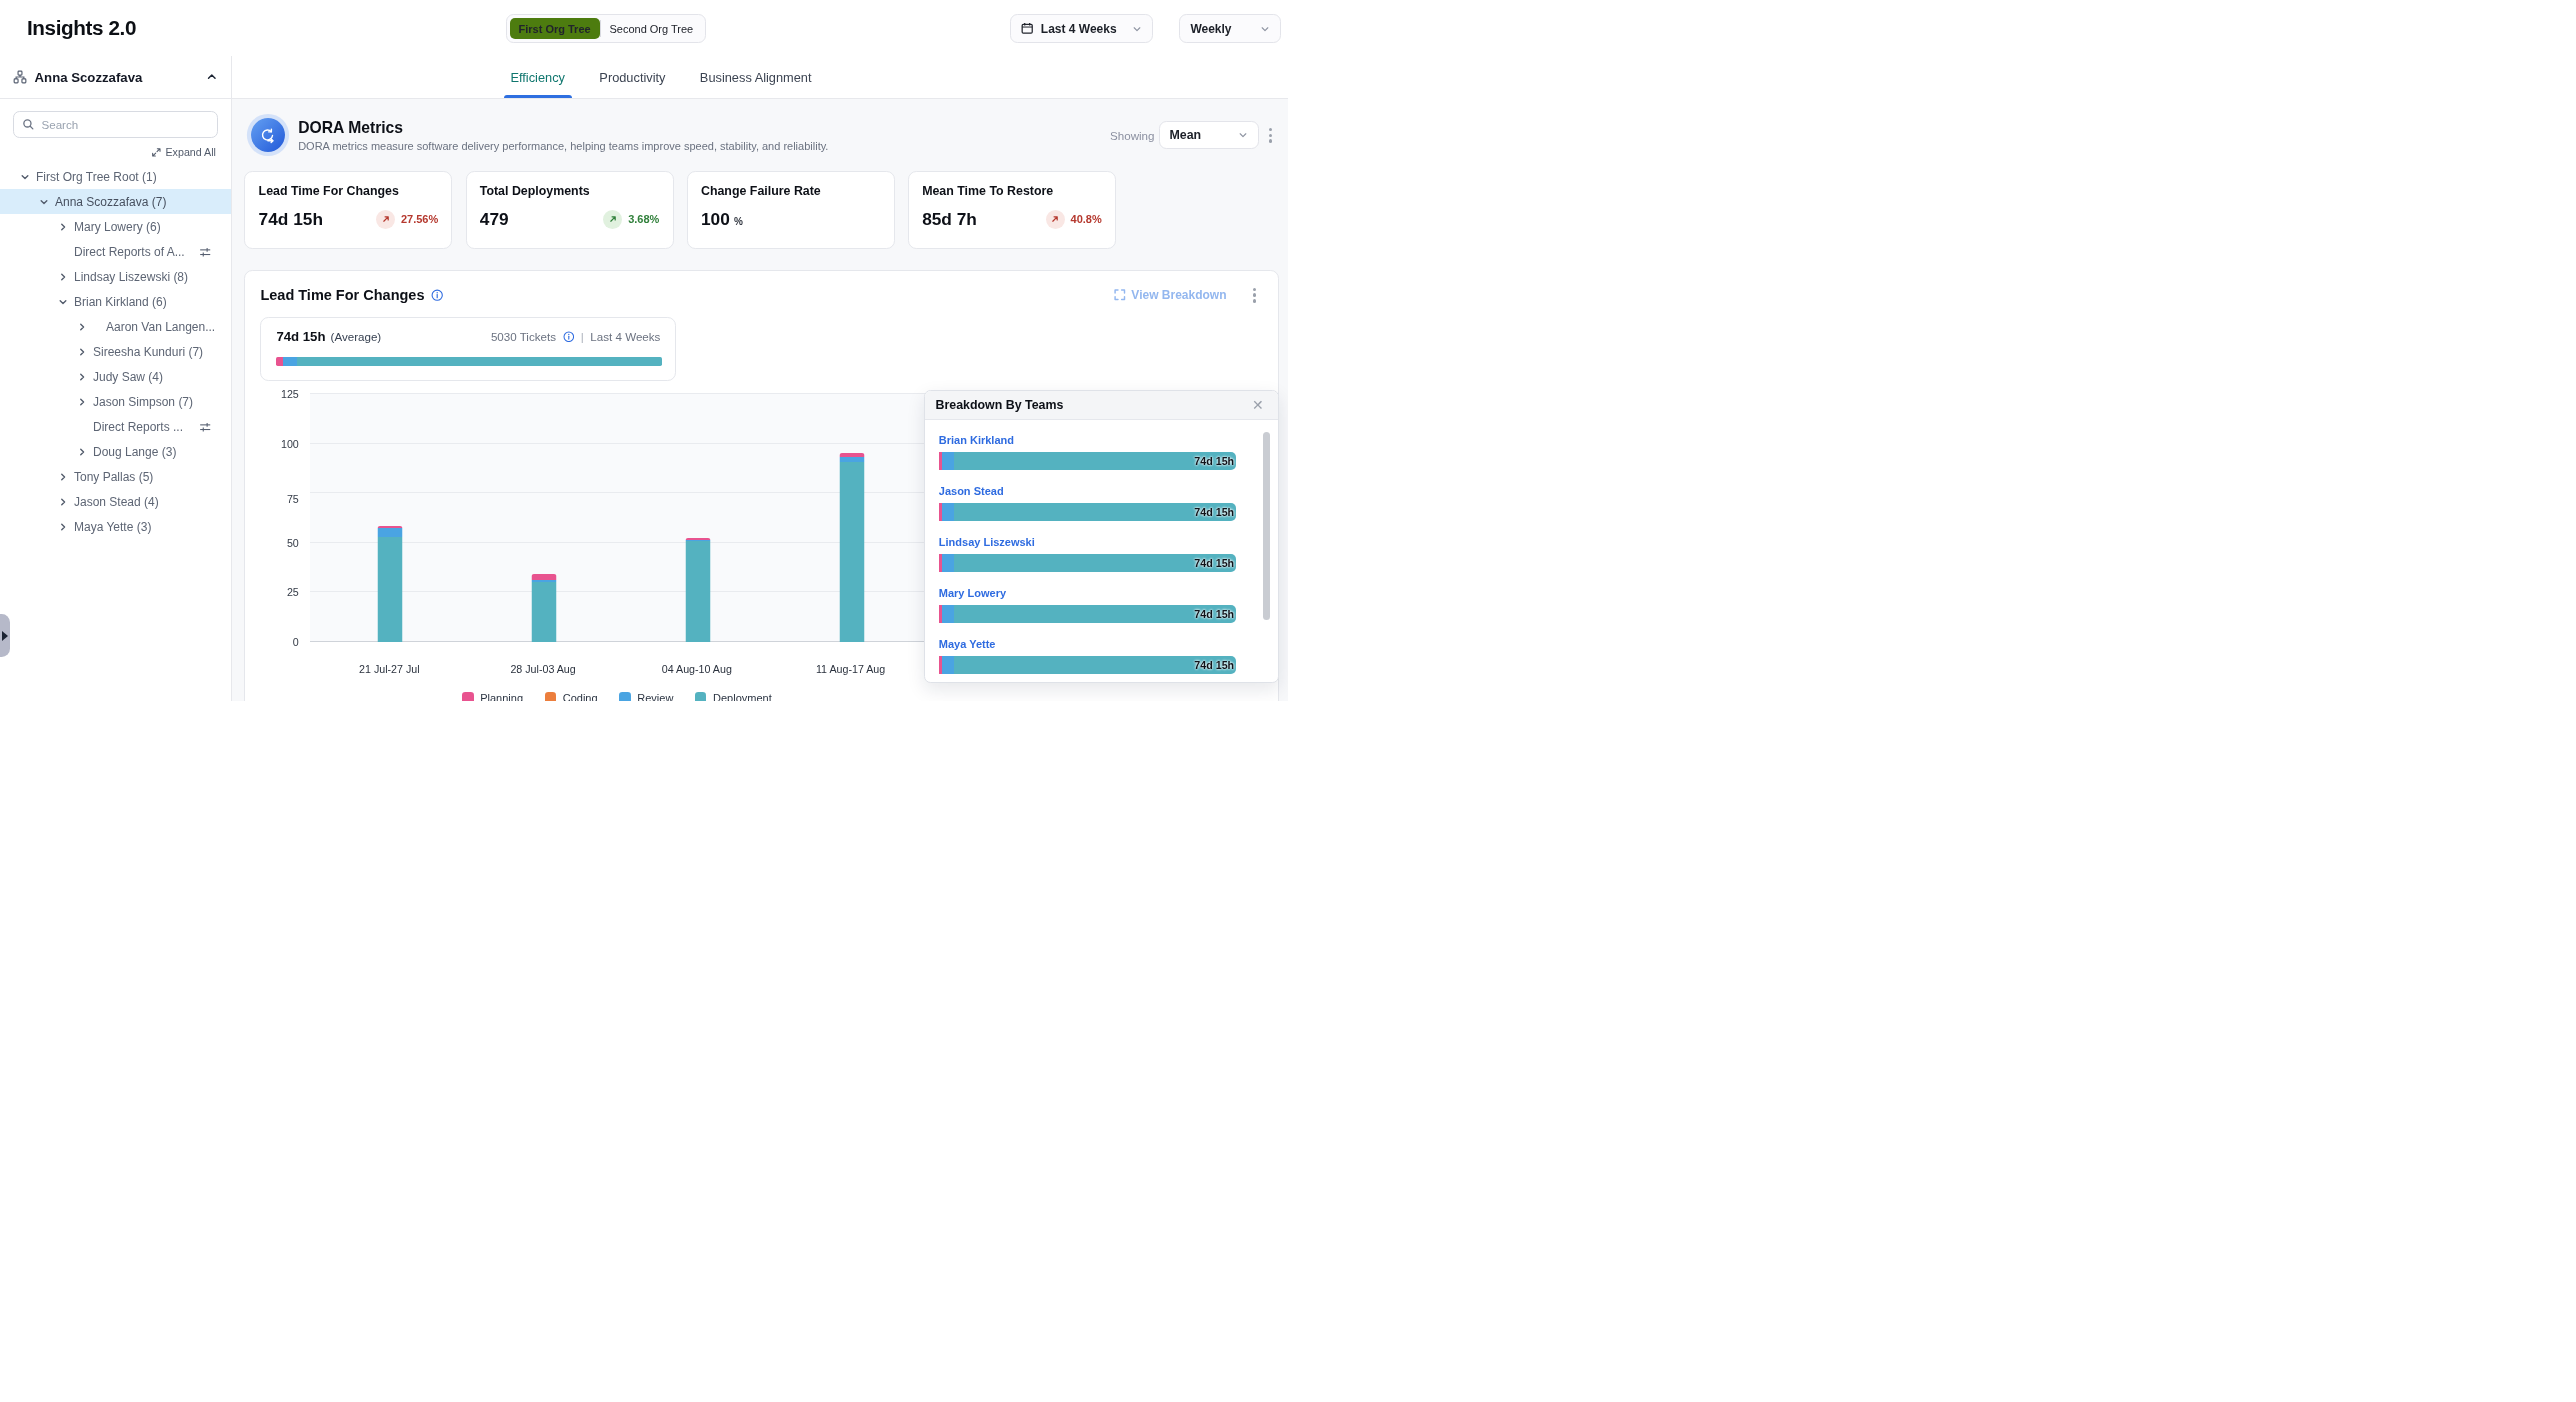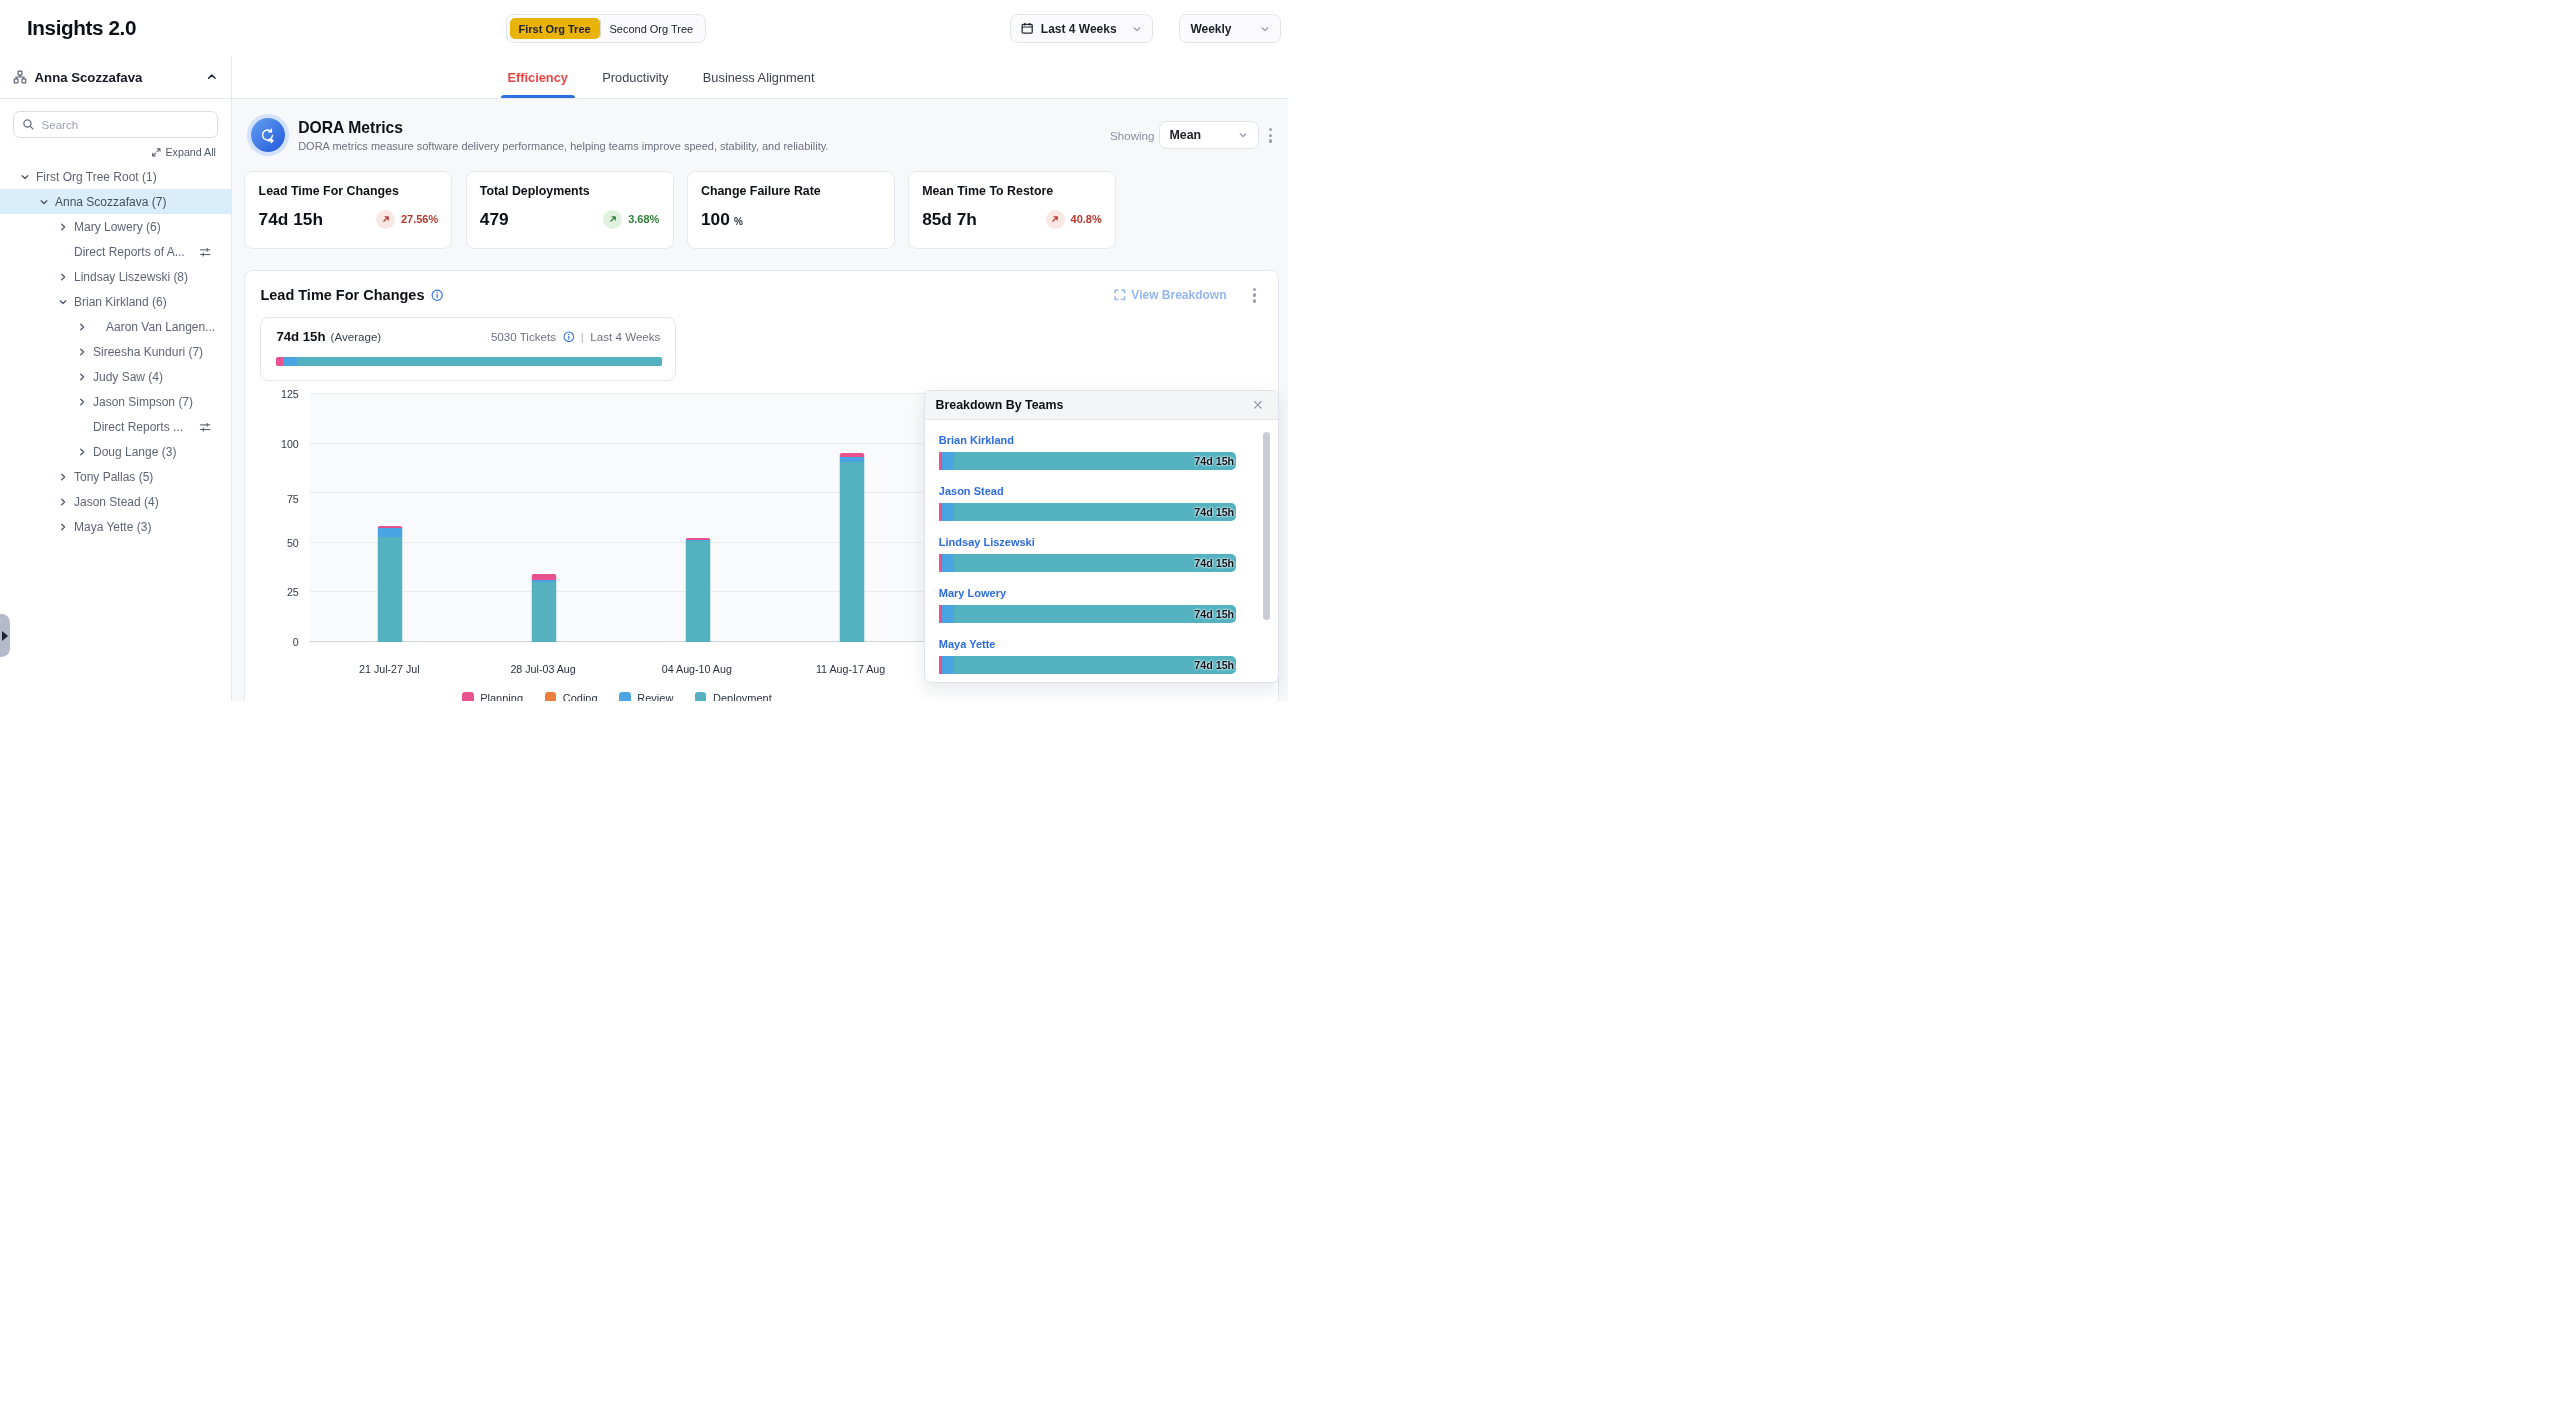--- a/index.html
+++ b/index.html
@@ -5,21 +5,21 @@
   * { margin:0; padding:0; box-sizing:border-box; }
   html,body { width:1288px; height:701px; overflow:hidden; background:#fff;
     font-family:"Liberation Sans", sans-serif; color:#16191f; }
 
   
   .topbar { position:relative; height:56px; background:#fff; display:flex; align-items:center; }
   .app-title { font-size:20.7px; font-weight:800; letter-spacing:-0.4px; margin-left:27px; color:#0c0f14; }
   .org-toggle { position:absolute; left:506px; top:14px; height:29px; display:flex; align-items:center;
     background:#fbfbfd; border:0.8px solid #e3e4ea; border-radius:7.4px; padding:2.5px; }
   .org-toggle .seg { font-size:11px; padding:4.1px 9px; border-radius:5px; color:#21242c; cursor:pointer; white-space:nowrap; }
-  .org-toggle .seg.active { background:#eab308; font-weight:700; }
+  .org-toggle .seg.active { background:#4d7c0f; font-weight:700; }
   .org-toggle .divider { width:0.8px; height:17.3px; background:#d9dae1; }
   .top-right { position:absolute; right:6.6px; top:14px; display:flex; gap:26.4px; }
   .dropdown { height:29px; background:#fbfbfd; border:0.8px solid #e3e4ea; border-radius:7.4px;
     display:flex; align-items:center; gap:7.4px; padding:0 10px; font-size:12px; font-weight:600; color:#1c2028; cursor:pointer; }
   .dropdown .chev { color:#8d93a1; display:flex; }
   .dd-range { width:143px; } .dd-range .lbl{flex:1;}
   .dd-gran { width:102px; } .dd-gran .lbl{flex:1;}
 
   
   .app { display:flex; height:645px; }
@@ -44,21 +44,21 @@
   .tree-row .tlabel { position:absolute; white-space:nowrap; }
   .tree-row .tfilter { position:absolute; right:20px; display:flex; color:#565f70; }
   .collapse-handle { position:absolute; left:0; top:558px; width:10px; height:43px;
     background:#b6b9c9; border-radius:0 8.3px 8.3px 0; display:flex; align-items:center; justify-content:center; cursor:pointer; }
   .collapse-handle .tri { width:0; height:0; border-left:6.6px solid #1c2433; border-top:5px solid transparent; border-bottom:5px solid transparent; }
 
   
   .tabbar { height:43px; background:#fff; border-bottom:0.8px solid #e7e8ec; display:flex; justify-content:center; flex:none; }
   .tabs { display:flex; gap:31px; transform:translateX(-99px); }
   .tab { position:relative; display:flex; align-items:center; font-size:12.8px; color:#3c4452; cursor:pointer; padding:0 1.7px; }
-  .tab.active { color:#ef4444; font-weight:700; }
+  .tab.active { color:#0f766e; font-weight:400; }
   .tab.active::after { content:""; position:absolute; left:-5px; right:-5px; bottom:0; height:3.3px;
     background:#2e6fe0; border-radius:3.3px 3.3px 0 0; }
 
   
   .content { flex:1; background:#f7f8fa; padding:10.7px 9px 0 12.4px; overflow:hidden; }
   .dora-head { display:flex; align-items:center; padding:0 0 0 3.3px; height:51px; }
   .dora-icon { width:34px; height:34px; border-radius:50%; flex:none;
     background:linear-gradient(135deg,#64a0f2 0%, #2b63dc 85%); box-shadow:0 0 0 4.1px rgba(156,190,246,.38);
     display:flex; align-items:center; justify-content:center; margin:0 13.2px 0 3.3px; }
   .dora-texts { flex:1; min-width:0; }

